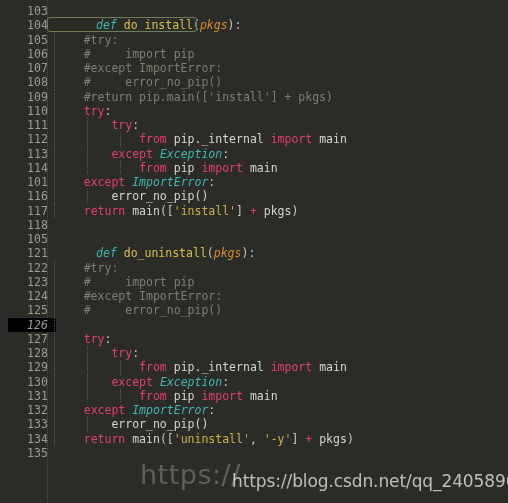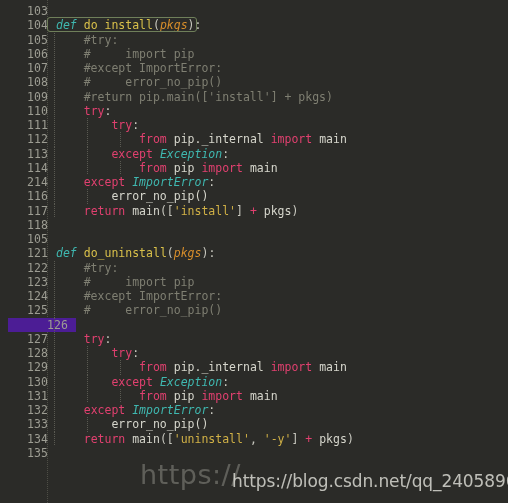--- a/index.html
+++ b/index.html
@@ -34,36 +34,37 @@
     top: 0;
     width: 40px;
     height: 14.25px;
     text-align: right;
     color: #9d9d93;
     font-size: 11.5px;
     line-height: 14.25px;
     letter-spacing: 0.1px;
   }
   .row.current .gutter {
-    background: #4c1d95;
-    width: 68px;
+    background: #000000;
+    width: 48px;
     box-sizing: border-box;
     padding-right: 8px;
+    font-style: italic;
   }
   .code {
     position: absolute;
     left: 48px;
     top: 0;
     height: 14.25px;
     line-height: 14.25px;
     color: #a9b7c6;
     white-space: pre;
   }
   .pykw { color: #e0406f; }
-  .def  { color: #3fb8b0; font-style: italic; }
+  .def  { color: #3fb8b0; font-style: italic; margin-left: 40px; }
   .fn   { color: #d9c04a; }
   .param{ color: #d98f2b; font-style: italic; }
   .cls  { color: #3fb8b0; font-style: italic; }
   .cmt  { color: #7f7f72; }
   .str  { color: #d1b146; }
   .punc { color: #c9c9c0; }
   .id   { color: #d6d6cc; }
   .op   { color: #e0406f; }
 
   
@@ -130,21 +131,21 @@
       <div class="row"><div class="gutter">105</div><div class="guide" style="left: 46px;"></div><div class="code"><span class="cmt">    #try:</span></div></div>
       <div class="row"><div class="gutter">106</div><div class="guide" style="left: 46px;"></div><div class="code"><span class="cmt">    #     import pip</span></div></div>
       <div class="row"><div class="gutter">107</div><div class="guide" style="left: 46px;"></div><div class="code"><span class="cmt">    #except ImportError:</span></div></div>
       <div class="row"><div class="gutter">108</div><div class="guide" style="left: 46px;"></div><div class="code"><span class="cmt">    #     error_no_pip()</span></div></div>
       <div class="row"><div class="gutter">109</div><div class="guide" style="left: 46px;"></div><div class="code"><span class="cmt">    #return pip.main(['install'] + pkgs)</span></div></div>
       <div class="row"><div class="gutter">110</div><div class="guide" style="left: 46px;"></div><div class="code"><span class="id">    </span><span class="pykw">try</span><span class="punc">:</span></div></div>
       <div class="row"><div class="gutter">111</div><div class="guide" style="left: 46px;"></div><div class="guide" style="left: 78.88px;"></div><div class="code"><span class="id">        </span><span class="pykw">try</span><span class="punc">:</span></div></div>
       <div class="row"><div class="gutter">112</div><div class="guide" style="left: 46px;"></div><div class="guide" style="left: 78.88px;"></div><div class="guide" style="left: 111.76px;"></div><div class="code"><span class="id">            </span><span class="pykw">from</span><span class="id"> pip._internal </span><span class="pykw">import</span><span class="id"> main</span></div></div>
       <div class="row"><div class="gutter">113</div><div class="guide" style="left: 46px;"></div><div class="guide" style="left: 78.88px;"></div><div class="code"><span class="id">        </span><span class="pykw">except</span><span class="id"> </span><span class="cls">Exception</span><span class="punc">:</span></div></div>
       <div class="row"><div class="gutter">114</div><div class="guide" style="left: 46px;"></div><div class="guide" style="left: 78.88px;"></div><div class="guide" style="left: 111.76px;"></div><div class="code"><span class="id">            </span><span class="pykw">from</span><span class="id"> pip </span><span class="pykw">import</span><span class="id"> main</span></div></div>
-      <div class="row"><div class="gutter">214</div><div class="guide" style="left: 46px;"></div><div class="code"><span class="id">    </span><span class="pykw">except</span><span class="id"> </span><span class="cls">ImportError</span><span class="punc">:</span></div></div>
+      <div class="row"><div class="gutter">101</div><div class="guide" style="left: 46px;"></div><div class="code"><span class="id">    </span><span class="pykw">except</span><span class="id"> </span><span class="cls">ImportError</span><span class="punc">:</span></div></div>
       <div class="row"><div class="gutter">116</div><div class="guide" style="left: 46px;"></div><div class="guide" style="left: 78.88px;"></div><div class="code"><span class="id">        error_no_pip()</span></div></div>
       <div class="row"><div class="gutter">117</div><div class="guide" style="left: 46px;"></div><div class="code"><span class="id">    </span><span class="pykw">return</span><span class="id"> main</span><span class="punc">([</span><span class="str">'install'</span><span class="punc">] </span><span class="op">+</span><span class="id"> pkgs</span><span class="punc">)</span></div></div>
       <div class="row"><div class="gutter">118</div><div class="code"></div></div>
       <div class="row"><div class="gutter">105</div><div class="code"></div></div>
       <div class="row"><div class="gutter">121</div><div class="code"><span class="def">def</span><span class="id"> </span><span class="fn">do_uninstall</span><span class="punc">(</span><span class="param">pkgs</span><span class="punc">)</span><span class="punc">:</span></div></div>
       <div class="row"><div class="gutter">122</div><div class="guide" style="left: 46px;"></div><div class="code"><span class="cmt">    #try:</span></div></div>
       <div class="row"><div class="gutter">123</div><div class="guide" style="left: 46px;"></div><div class="code"><span class="cmt">    #     import pip</span></div></div>
       <div class="row"><div class="gutter">124</div><div class="guide" style="left: 46px;"></div><div class="code"><span class="cmt">    #except ImportError:</span></div></div>
       <div class="row"><div class="gutter">125</div><div class="guide" style="left: 46px;"></div><div class="code"><span class="cmt">    #     error_no_pip()</span></div></div>
       <div class="row current"><div class="gutter">126</div><div class="guide" style="left: 46px;"></div></div>

